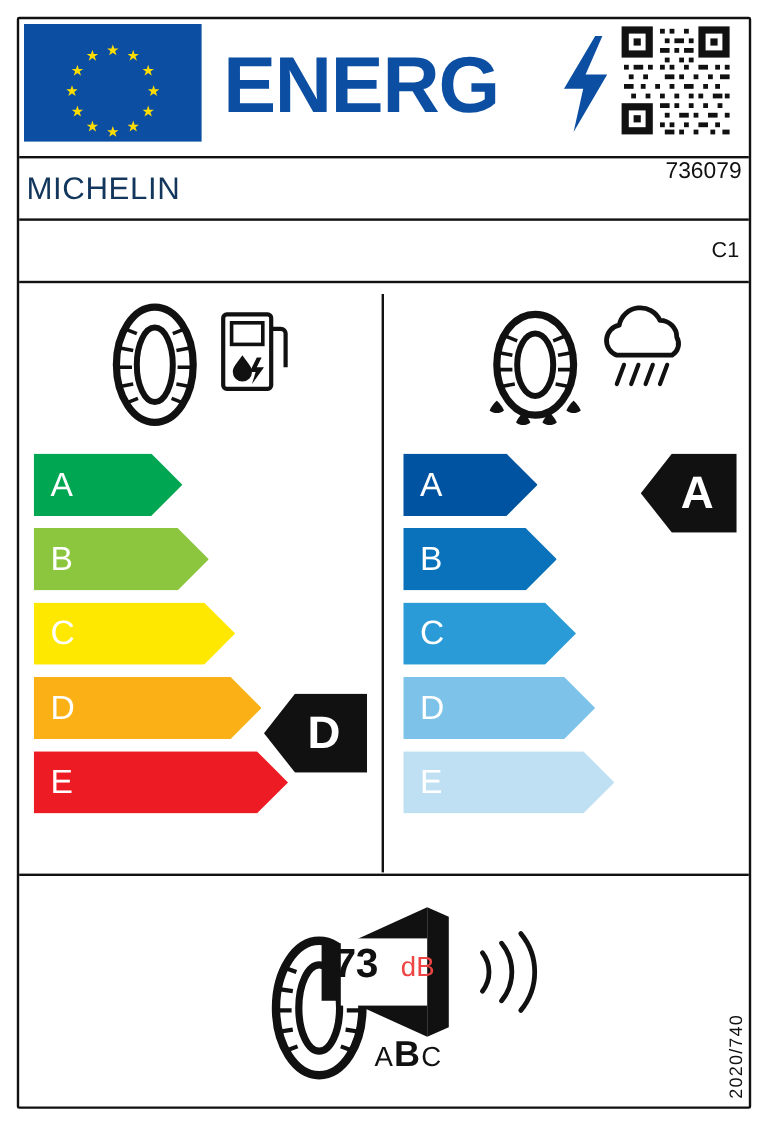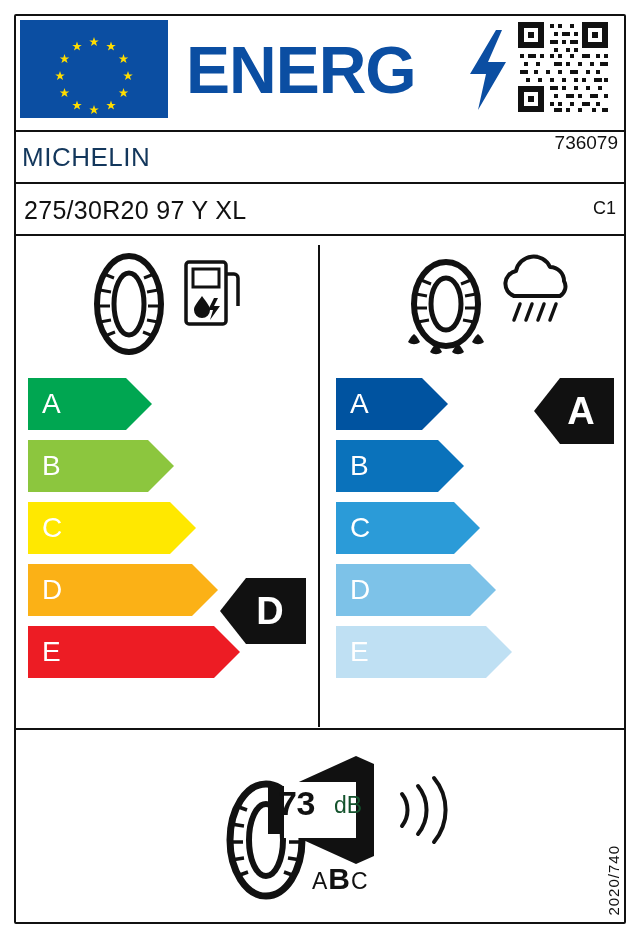--- a/index.html
+++ b/index.html
@@ -180,21 +180,21 @@
     left: 262px; top: 54px;
     font-size: 34px;
     font-weight: bold;
     color: #111;
     letter-spacing: -0.5px;
   }
   .db-unit {
     position: absolute;
     left: 318px; top: 62px;
     font-size: 23px;
-    color: #14532d;
+    color: #ef4444;
   }
   .waves { position: absolute; left: 378px; top: 40px; width: 62px; height: 80px; }
   .abc {
     position: absolute;
     left: 296px; top: 132px;
     font-size: 23px;
     color: #111;
     letter-spacing: 1px;
   }
   .abc .sel { font-size: 30px; font-weight: bold; }
@@ -316,21 +316,20 @@
         <rect x="62" y="88" width="4" height="4"></rect>
         <rect x="76" y="88" width="4" height="4"></rect>
         <rect x="86" y="88" width="6" height="4"></rect>
     </g>
   </svg>
 
   <div class="rule" style="left:16px; top:130px; width:608px;"></div>
   <div class="brand">MICHELIN</div>
   <div class="code">736079</div>
   <div class="rule" style="left:16px; top:182px; width:608px;"></div>
-  <div class="size">275/30R20 97 Y  XL</div>
   <div class="cls">C1</div>
   <div class="rule" style="left:16px; top:234px; width:608px;"></div>
 
   <div class="vdiv"></div>
 
   <svg class="icon-fuel-tire" viewBox="0 0 90 104">
     <ellipse cx="45" cy="52" rx="32" ry="48" fill="none" stroke="#111" stroke-width="6"></ellipse>
     <ellipse cx="45" cy="52" rx="15" ry="31" fill="none" stroke="#111" stroke-width="5"></ellipse>
     <g stroke="#111" stroke-width="3">
       <line x1="20" y1="22" x2="30" y2="26"></line>

